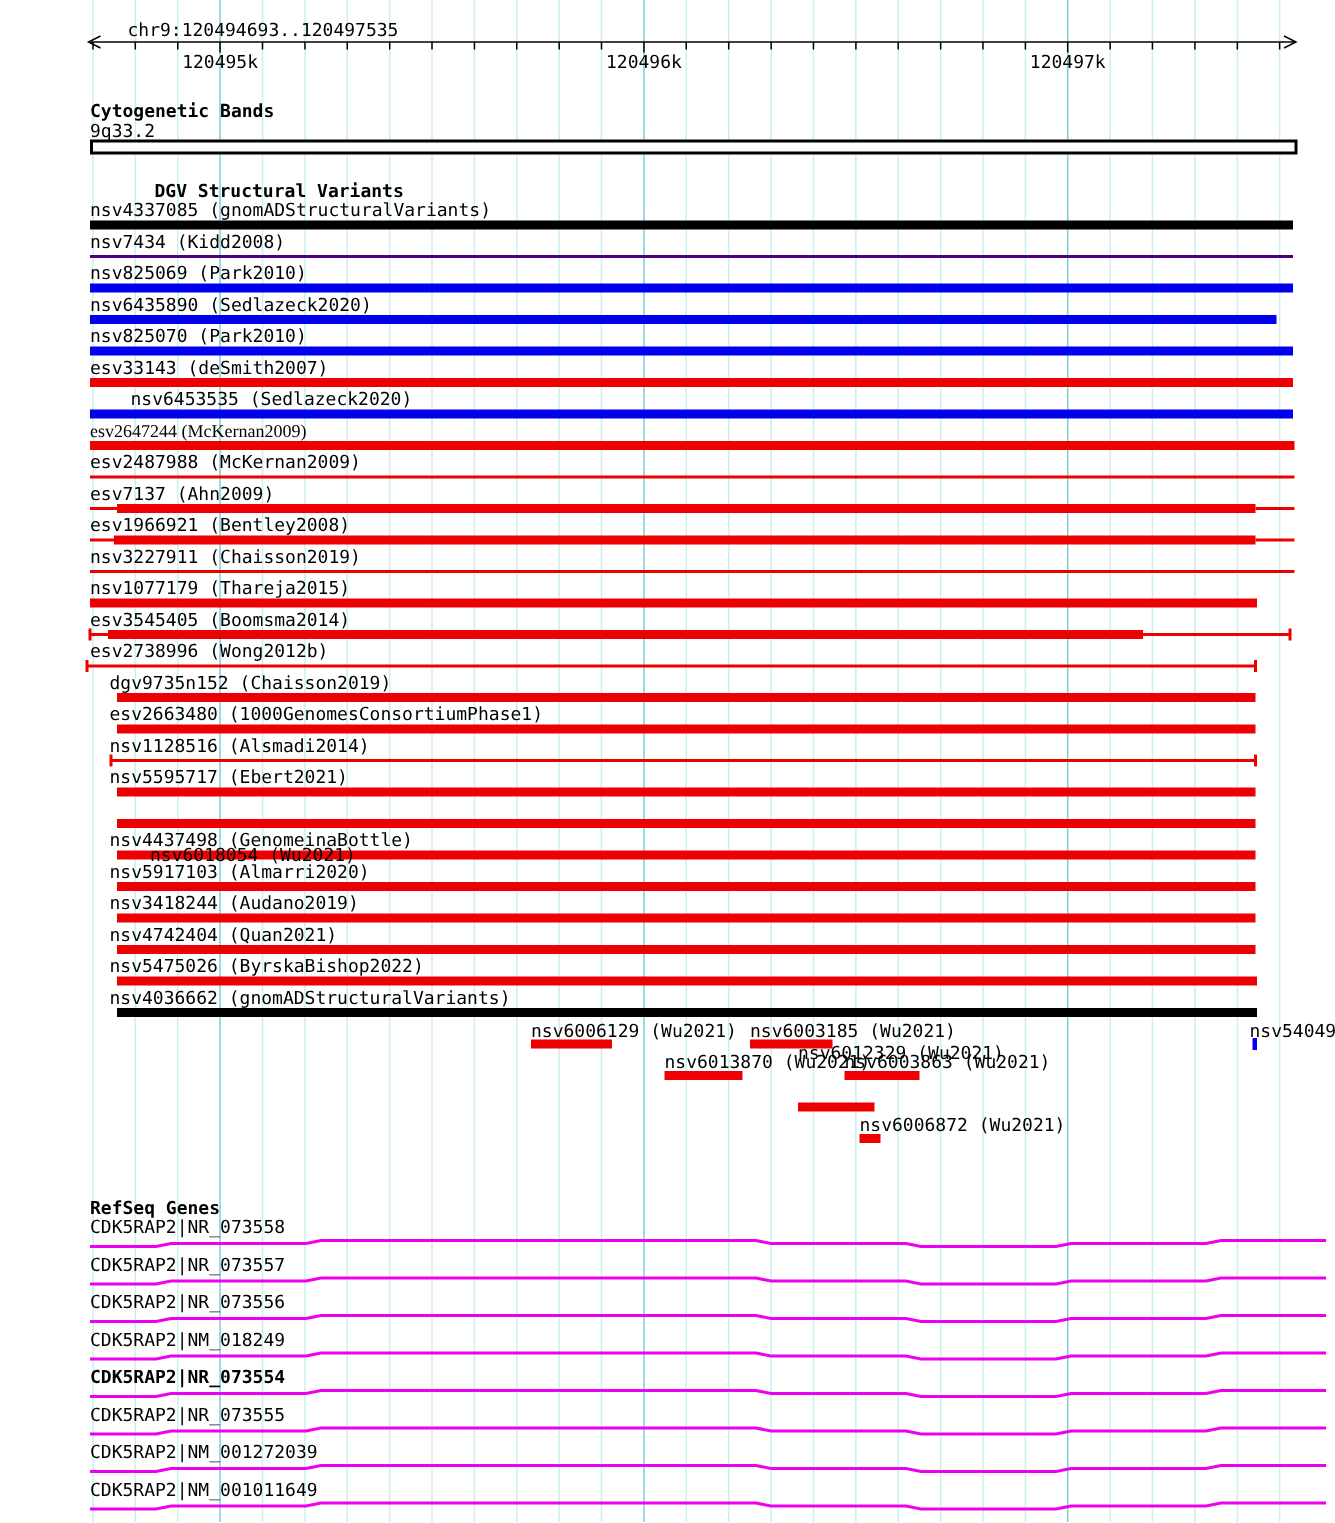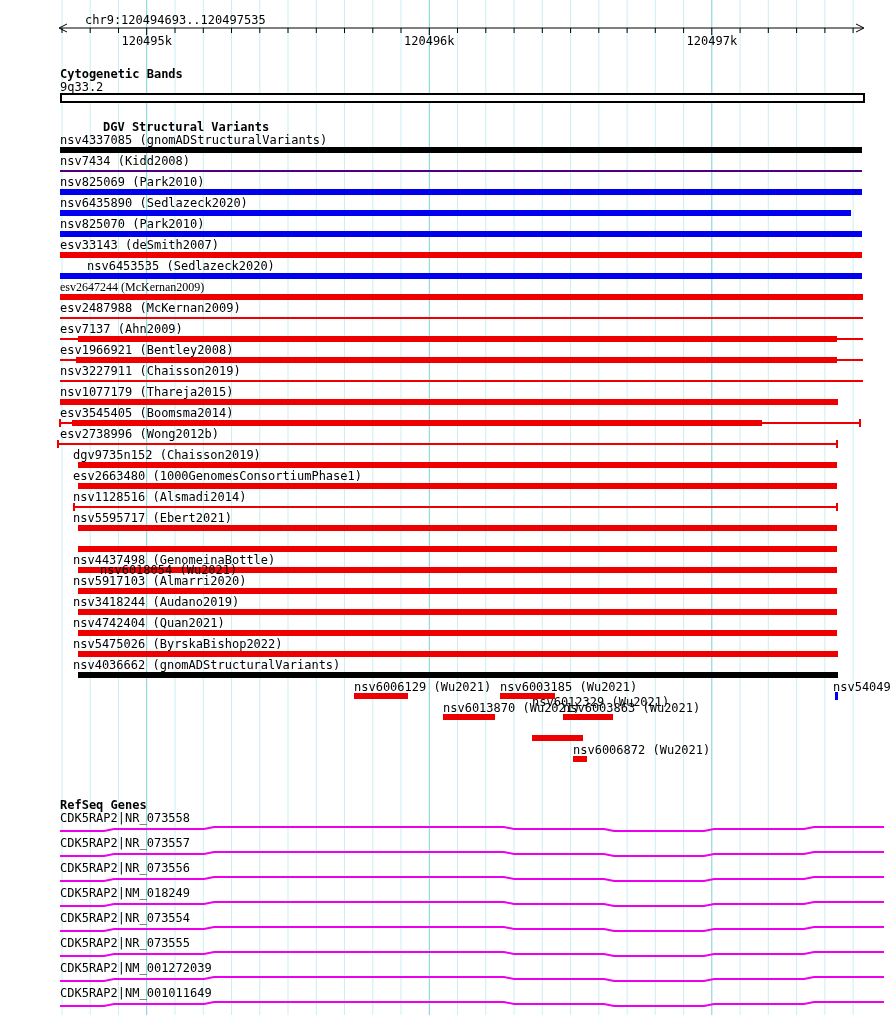--- a/index.html
+++ b/index.html
@@ -178,21 +178,21 @@
       <div class="lbl" style="left: 573px; top: 744px;">nsv6006872 (Wu2021)</div>
       <div class="bar" style="background: rgb(238, 0, 0); left: 573px; top: 756px; width: 14px; height: 6px;"></div>
     </div>
 
   <div class="lbl bold" style="left:60px;top:799px;">RefSeq Genes</div>
   <div id="refseq-tracks">
       <div class="lbl" style="left: 60px; top: 812px;">CDK5RAP2|NR_073558</div>
       <div class="lbl" style="left: 60px; top: 837px;">CDK5RAP2|NR_073557</div>
       <div class="lbl" style="left: 60px; top: 862px;">CDK5RAP2|NR_073556</div>
       <div class="lbl" style="left: 60px; top: 887px;">CDK5RAP2|NM_018249</div>
-      <div class="lbl" style="left: 60px; top: 912px;">CDK5RAP2|NR_073554</div>
+      <div class="lbl" style="left: 60px; top: 912px; font-weight: bold;">CDK5RAP2|NR_073554</div>
       <div class="lbl" style="left: 60px; top: 937px;">CDK5RAP2|NR_073555</div>
       <div class="lbl" style="left: 60px; top: 962px;">CDK5RAP2|NM_001272039</div>
       <div class="lbl" style="left: 60px; top: 987px;">CDK5RAP2|NM_001011649</div>
     </div>
 
 <div class="ticklabel" style="left: 146.742px; top: 35px;">120495k</div>
     <div class="ticklabel" style="left: 429.29px; top: 35px; text-align: center;">120496k</div>
     <div class="ticklabel" style="left: 711.837px; top: 35px;">120497k</div>
   </div>
 

